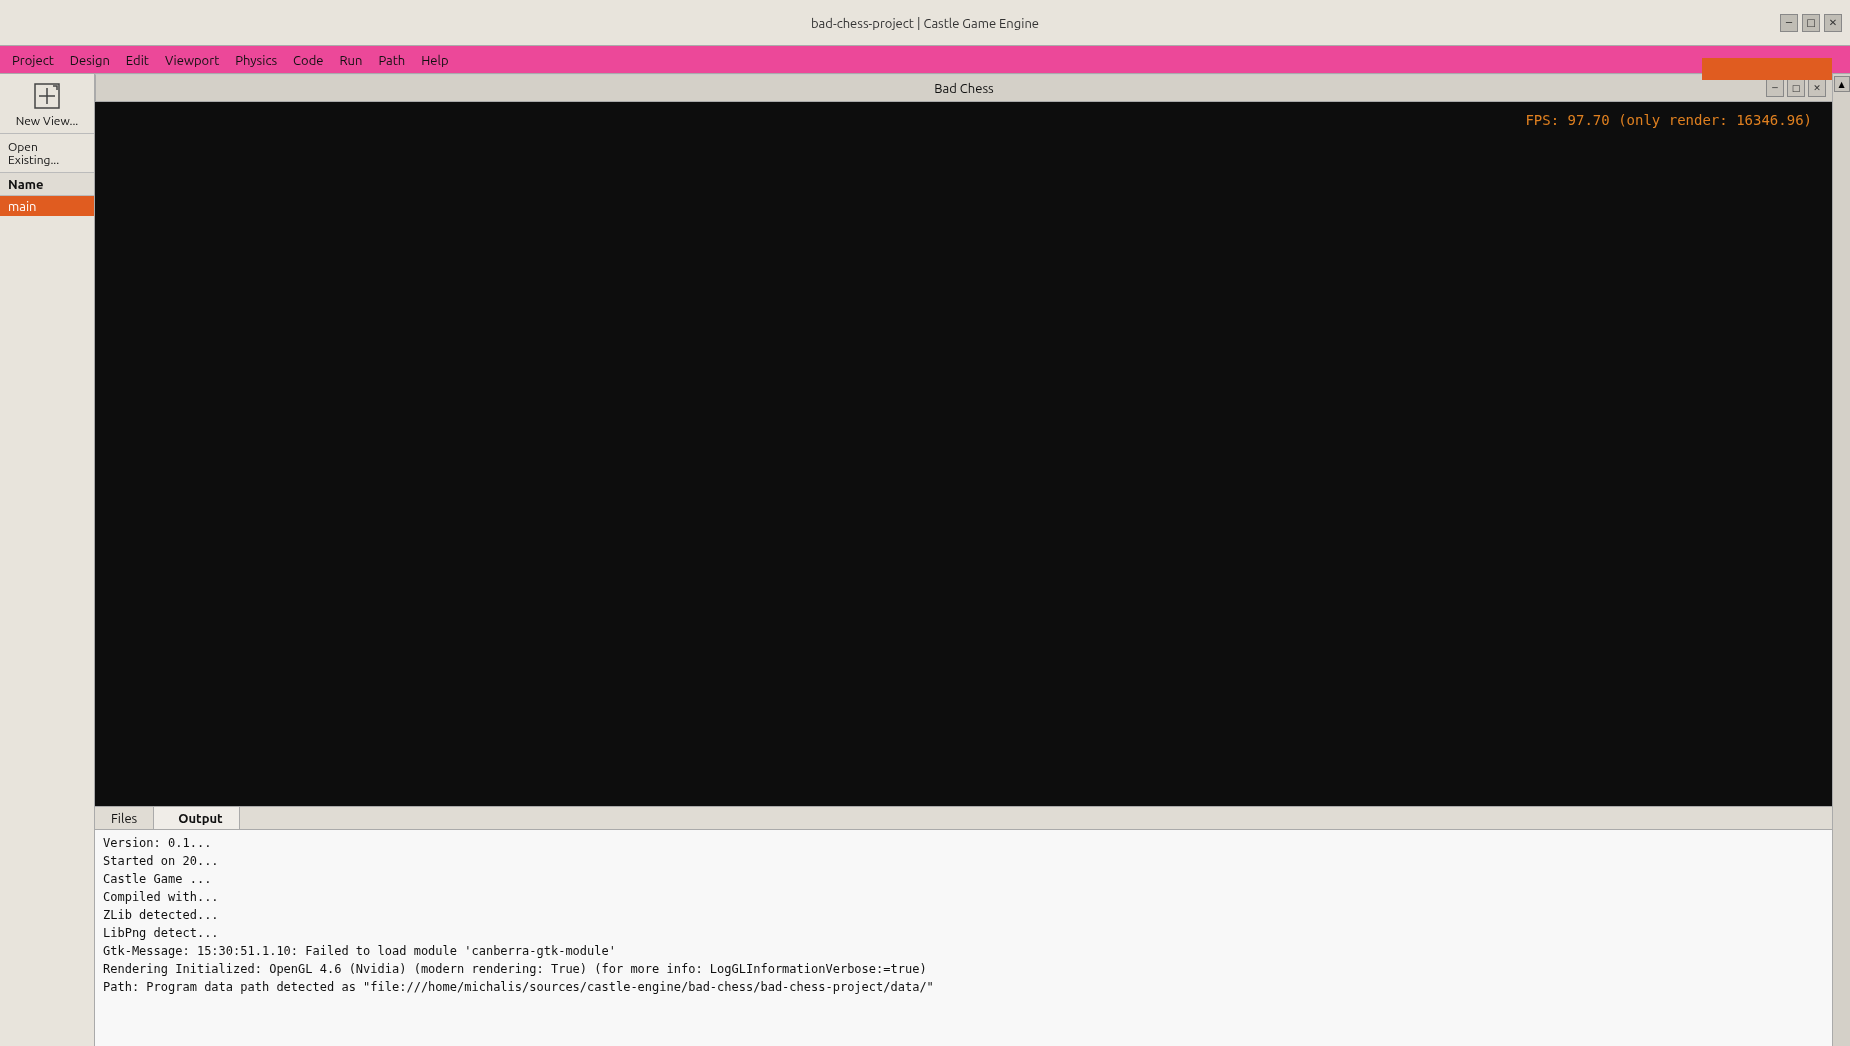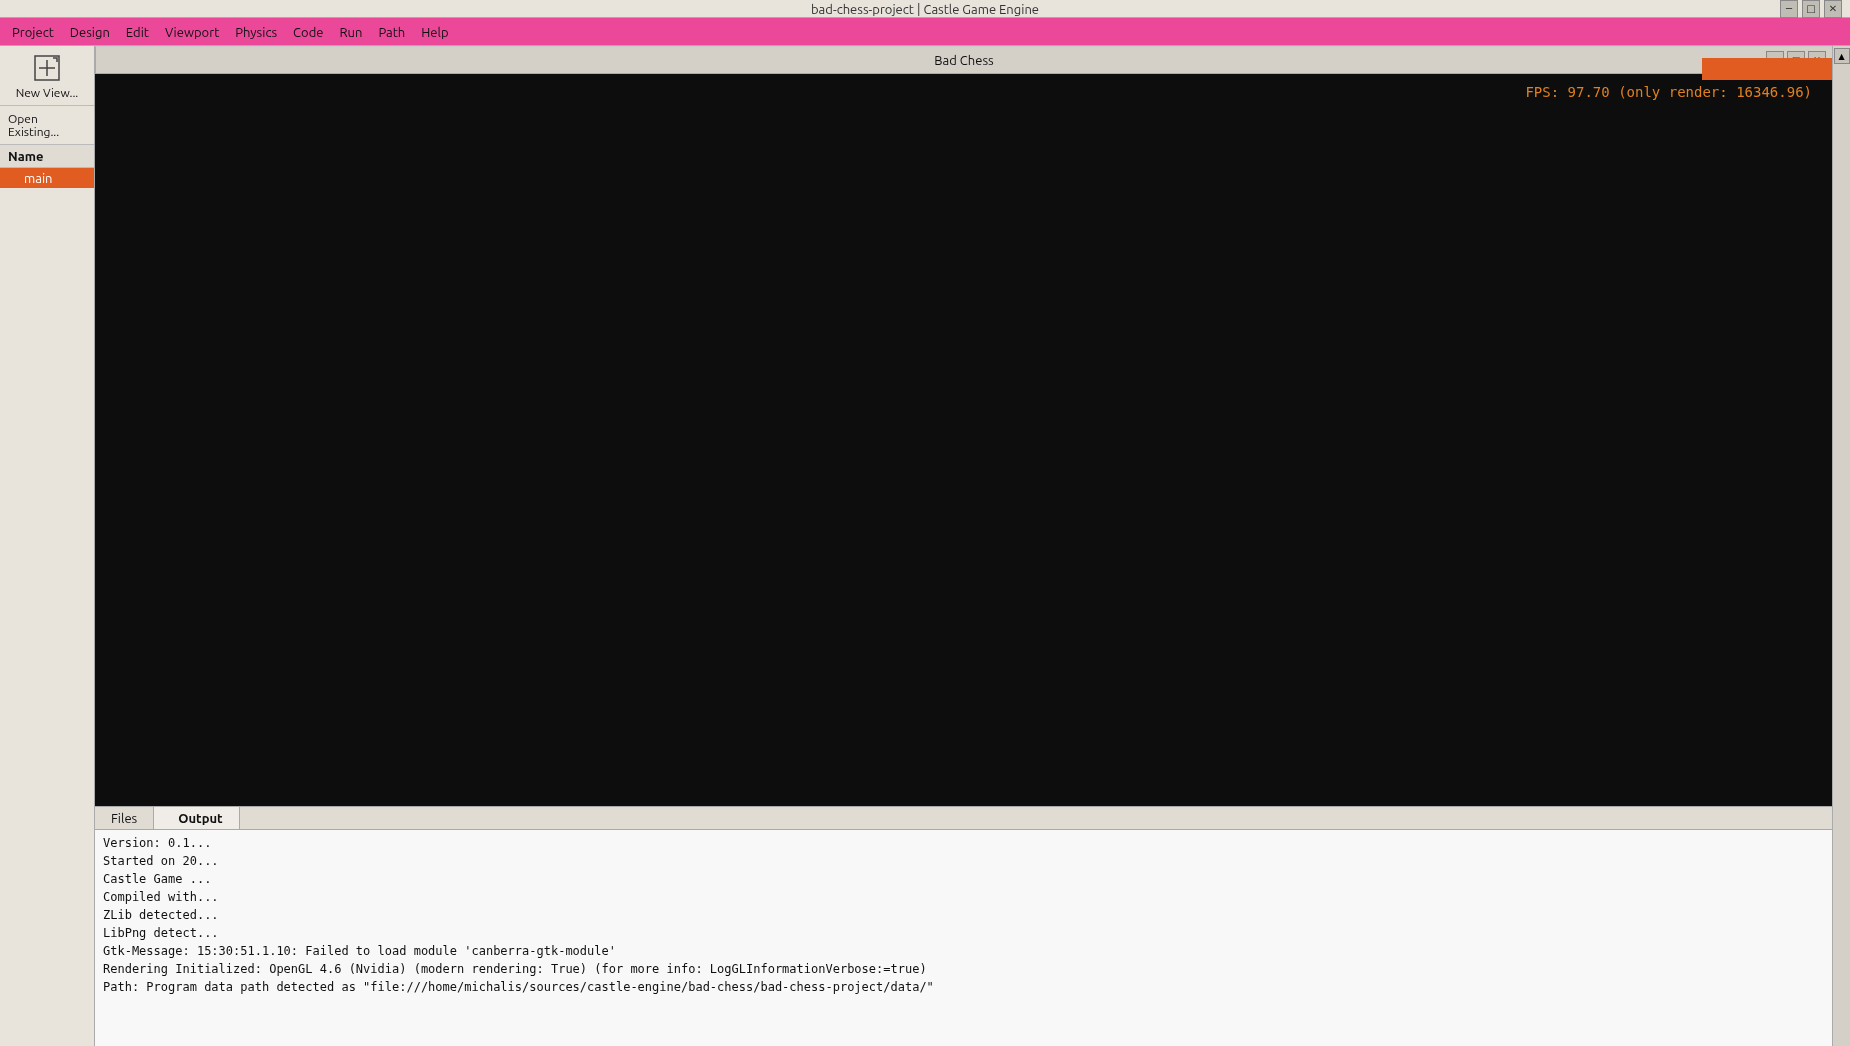--- a/index.html
+++ b/index.html
@@ -9,21 +9,21 @@
       background: #d4d0c8;
       font-family: 'Ubuntu', 'DejaVu Sans', sans-serif;
       font-size: 13px;
       overflow: hidden;
       position: relative;
     }
 
     
     #title-bar {
       width: 100%;
-      height: 18px;
+      height: 46px;
       background: #e8e4dc;
       display: flex;
       align-items: center;
       justify-content: center;
       position: relative;
       border-bottom: 1px solid #aaa;
     }
     #title-bar-text {
       font-size: 13px;
       color: #333;
@@ -107,21 +107,21 @@
     #scene-list-header {
       padding: 4px 8px;
       font-size: 13px;
       font-weight: bold;
       color: #111;
       background: #e0dcd4;
       border-bottom: 1px solid #bbb;
     }
 
     .scene-list-item {
-      padding: 3px 24px;
+      padding: 3px 8px;
       font-size: 13px;
       cursor: pointer;
     }
     .scene-list-item.active {
       background: #e05c20;
       color: white;
     }
 
     
     #game-window {

